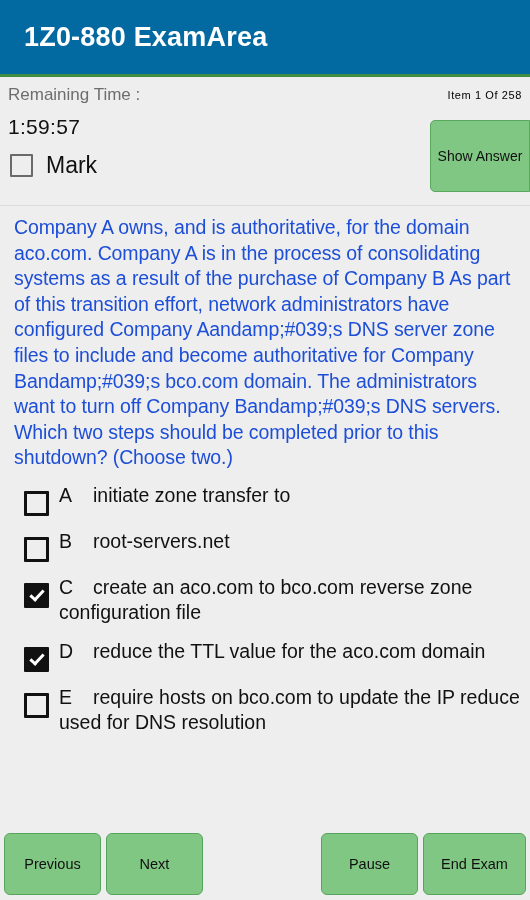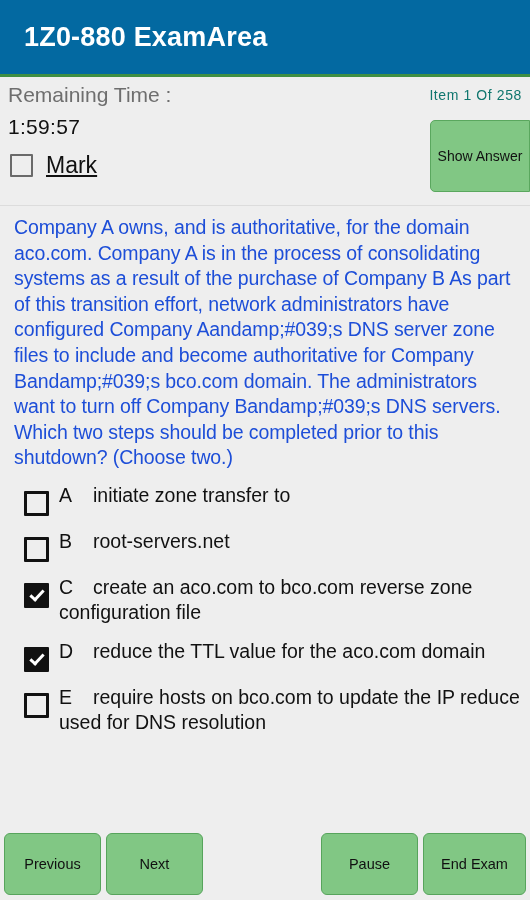--- a/index.html
+++ b/index.html
@@ -37,26 +37,26 @@
   
   .statusrow {
     height: 36px;
     display: flex;
     align-items: center;
     justify-content: space-between;
     padding: 0 8px 0 8px;
     box-sizing: border-box;
   }
   .status-left {
-    font-size: 21px;
+    font-size: 17px;
     color: #6e6e6e;
   }
   .status-right {
-    font-size: 14px;
-    color: #0f766e;
+    font-size: 11px;
+    color: #000000;
     letter-spacing: 0.6px;
   }
 
   
   .midzone {
     position: relative;
     height: 92px;
     text-align: center;
   }
   .timer {
@@ -81,21 +81,20 @@
     background: #eeeeee;
     box-sizing: border-box;
     border-radius: 1px;
     display: inline-block;
   }
   .mark-label {
     font-size: 23px;
     margin-left: 13px;
     color: #111;
     line-height: 1;
-    text-decoration: underline;
   }
   .show-answer {
     position: absolute;
     right: 0px;
     top: 7px;
     width: 100px;
     height: 72px;
     background: #81C784;
     border: 1px solid #5aa75e;
     border-radius: 5px 0 0 5px;

